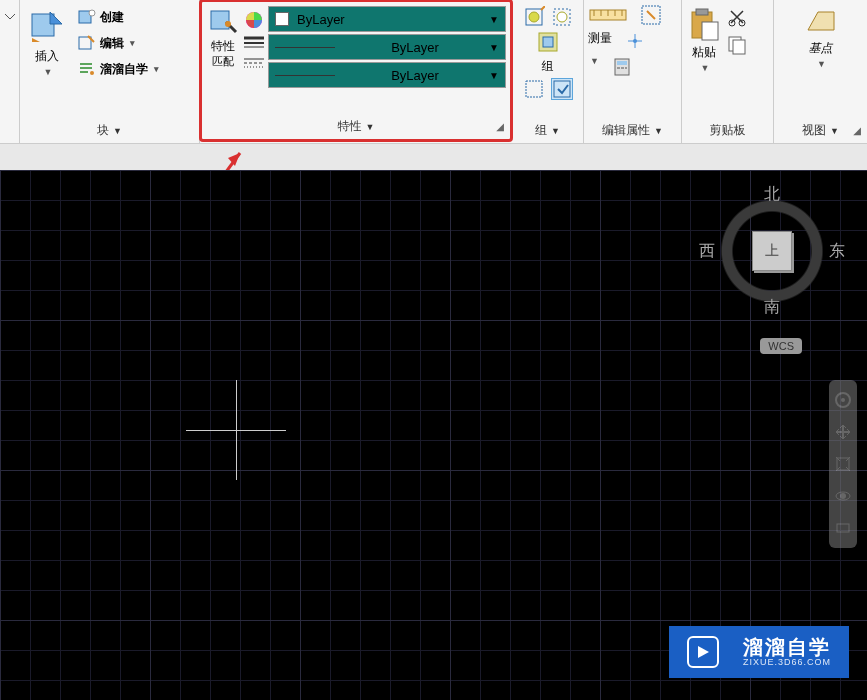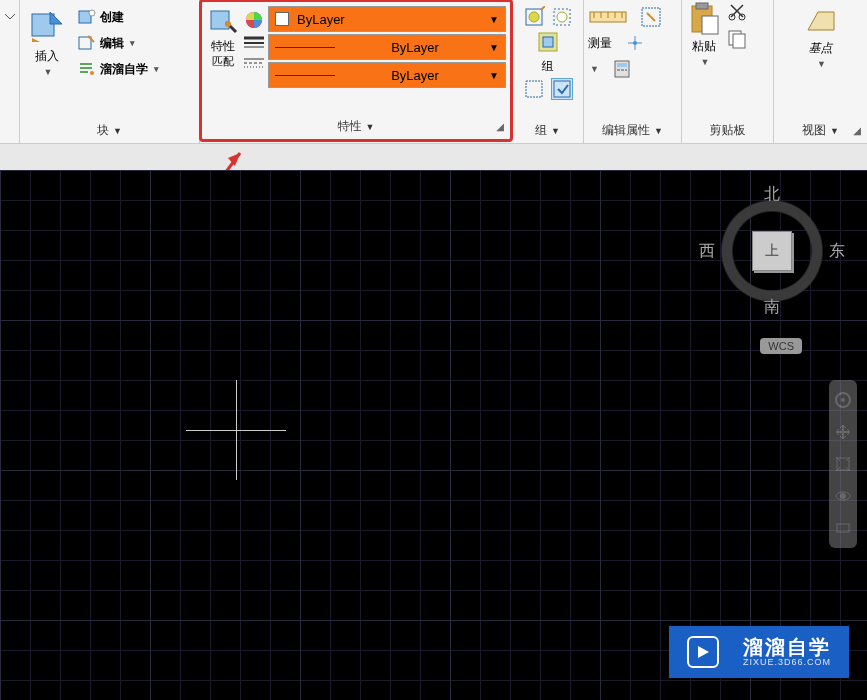--- a/index.html
+++ b/index.html
@@ -19,43 +19,43 @@
     .big-btn .label { font-size: 12px; }
     .small-btns { display: flex; flex-direction: column; gap: 4px; margin-left: 4px; }
     .small-btn { display: flex; align-items: center; gap: 4px; font-size: 12px; cursor: pointer; padding: 2px; white-space: nowrap; font-weight: bold; }
     
     
     .properties-panel { position: relative; width: 314px; border: 3px solid #d93030; border-radius: 4px; margin: -1px; background: #f5f5f5; }
     .properties-body { display: flex; padding: 4px; gap: 4px; }
     .props-left { display: flex; flex-direction: column; align-items: center; gap: 2px; }
     .props-icons-col { display: flex; flex-direction: column; gap: 6px; padding-top: 4px; }
     .props-right { flex: 1; display: flex; flex-direction: column; gap: 2px; }
-    .combo { display: flex; align-items: center; border: 1px solid #999; background: #f97316; height: 26px; padding: 0 6px; font-size: 13px; position: relative; }
+    .combo { display: flex; align-items: center; border: 1px solid #999; background: #0f766e; height: 26px; padding: 0 6px; font-size: 13px; position: relative; }
     .combo .swatch { width: 14px; height: 14px; border: 1px solid #666; margin-right: 8px; }
     .combo .line-sample { flex: 0 0 60px; height: 1px; background: #333; margin-right: 6px; }
     .combo .text { flex: 1; text-align: center; }
     .combo .caret { font-size: 10px; }
     .props-panel-label { position: relative; }
     .corner-arrow { position: absolute; right: 6px; font-size: 10px; color: #666; }
     
     
     .group-panel { width: 72px; }
     .group-body { display: flex; flex-direction: column; align-items: center; padding: 6px 4px; gap: 3px; }
     .grp-row { display: flex; gap: 6px; }
     .icon-cell { width: 22px; height: 22px; display: flex; align-items: center; justify-content: center; cursor: pointer; }
     .icon-cell.selected { background: #cce4f7; border: 1px solid #5ca5db; }
     .grp-label { font-size: 12px; margin-top: 2px; }
     
     
     .utility-panel { width: 98px; }
-    .util-row { display: flex; gap: 12px; align-items: center; justify-content: center; height: 26px; }
+    .util-row { display: flex; gap: 12px; justify-content: center; height: 26px; }
     
     
     .clipboard-panel { width: 92px; }
-    .clip-body { display: flex; padding: 0 4px; align-items: flex-start; gap: 4px; }
+    .clip-body { display: flex; padding: 6px 4px; align-items: flex-start; gap: 4px; }
     .clip-side { display: flex; flex-direction: column; gap: 6px; }
     
     
     .view-panel { width: 72px; flex: 1; }
     .view-body { display: flex; flex-direction: column; align-items: center; padding: 6px; font-style: italic; }
     
     
     .red-arrow { position: absolute; top: 148px; left: 150px; width: 100px; height: 120px; pointer-events: none; }
     
     

